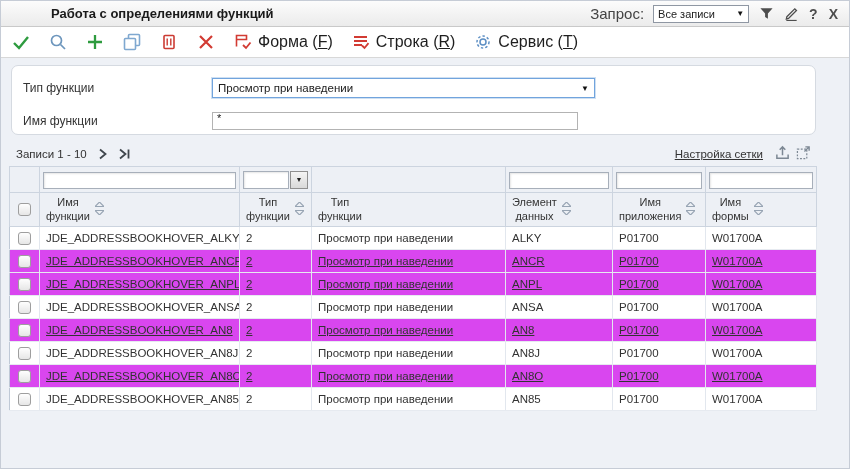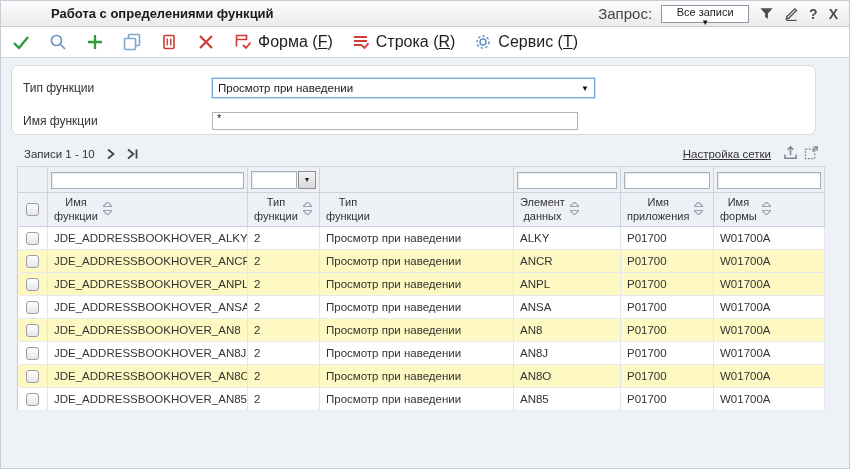--- a/index.html
+++ b/index.html
@@ -15,23 +15,23 @@
   
   .titlebar {
     height:26px; display:flex; align-items:center; padding:0 10px;
     background:linear-gradient(#fcfcfc,#ebebeb);
     border-bottom:1px solid #c9c9c9;
   }
   .title { font-size:13px; font-weight:bold; color:#1a1a1a;margin-left:40px; }
   .titlebar-right { margin-left:auto; display:flex; align-items:center; gap:9px; }
   .query-label { font-size:15px; color:#444; }
   .query-select {
-    width:88px; height:18px; border:1px solid #8f97a3; background:#fff;
+    width:96px; height:18px; border:1px solid #8f97a3; background:#fff;
     display:flex; align-items:center; justify-content:space-between;
-    font-size:11px; color:#222; padding:0 4px; cursor:default;flex-direction:column;
+    font-size:11px; color:#222; padding:0 4px; cursor:default;
   }
   .query-select .arrow { font-size:8px; color:#111; }
   .tb-icon { width:16px; height:16px; display:inline-flex; align-items:center; justify-content:center; }
   .glyph-btn { font-size:14px; font-weight:bold; color:#4d4d4d; line-height:1; padding:0 1px; }
 
   
   .toolbar {
     height:31px; background:#fff; border-bottom:1px solid #d8d8d8;
     display:flex; align-items:center; padding:0 11px; gap:19px;
   }
@@ -53,21 +53,21 @@
     font-size:11.5px; color:#222; padding:0 5px; cursor:default;
   }
   .filter-select .arrow { font-size:8px; color:#111; }
   .filter-input {
     width:366px; height:18px; border:1px solid #b3b3b3; background:#fff;
     font-size:11px; color:#222; padding:0 4px 6px 4px;
     font-family:"Liberation Sans", sans-serif;
   }
 
   
-  .grid-area { margin:7px 0 0 16px; width:807px; }
+  .grid-area { margin:7px 0 0 8px; width:807px; }
   .records-bar { height:24px; display:flex; align-items:center; padding:0 5px 0 7px; }
   .records-label { font-size:11.5px; color:#333; }
   .pg-btn { margin-left:10px; display:inline-flex; align-items:center; }
   .grid-link { margin-left:auto; font-size:11.5px; color:#333; text-decoration:underline; cursor:pointer; }
   .grid-tools { display:inline-flex; gap:6px; margin-left:12px; }
 
   table.grid {
     width:807px; border-collapse:collapse; table-layout:fixed;
     background:#fff; border:1px solid #bfc9d6;
   }
@@ -102,21 +102,21 @@
     text-align:center; padding:2px 4px 2px 6px; vertical-align:middle;
   }
   .hwrap { display:flex; align-items:center; gap:5px; }
   .hlabel { white-space:pre-line; line-height:1.25; }
 
   
   tbody.data td {
     height:23px; border-right:1px solid #e2e7ee; border-bottom:1px solid #e6eaf0;
     font-size:11.5px; color:#333; padding:0 6px; white-space:nowrap;
   }
-  tbody.data tr.alt td { background:#fef9c3; }
+  tbody.data tr.alt td { background:#d946ef;text-decoration:underline; }
   td.sel-col, th.sel-col { text-align:center; padding:0 !important; }
 
   .checkbox {
     width:13px; height:13px; margin:0 auto; border:1px solid #9e9e9e; border-radius:3px;
     background:linear-gradient(#fefefe,#e6e6e6);
   }
 </style>
 </head>
 <body>
 

